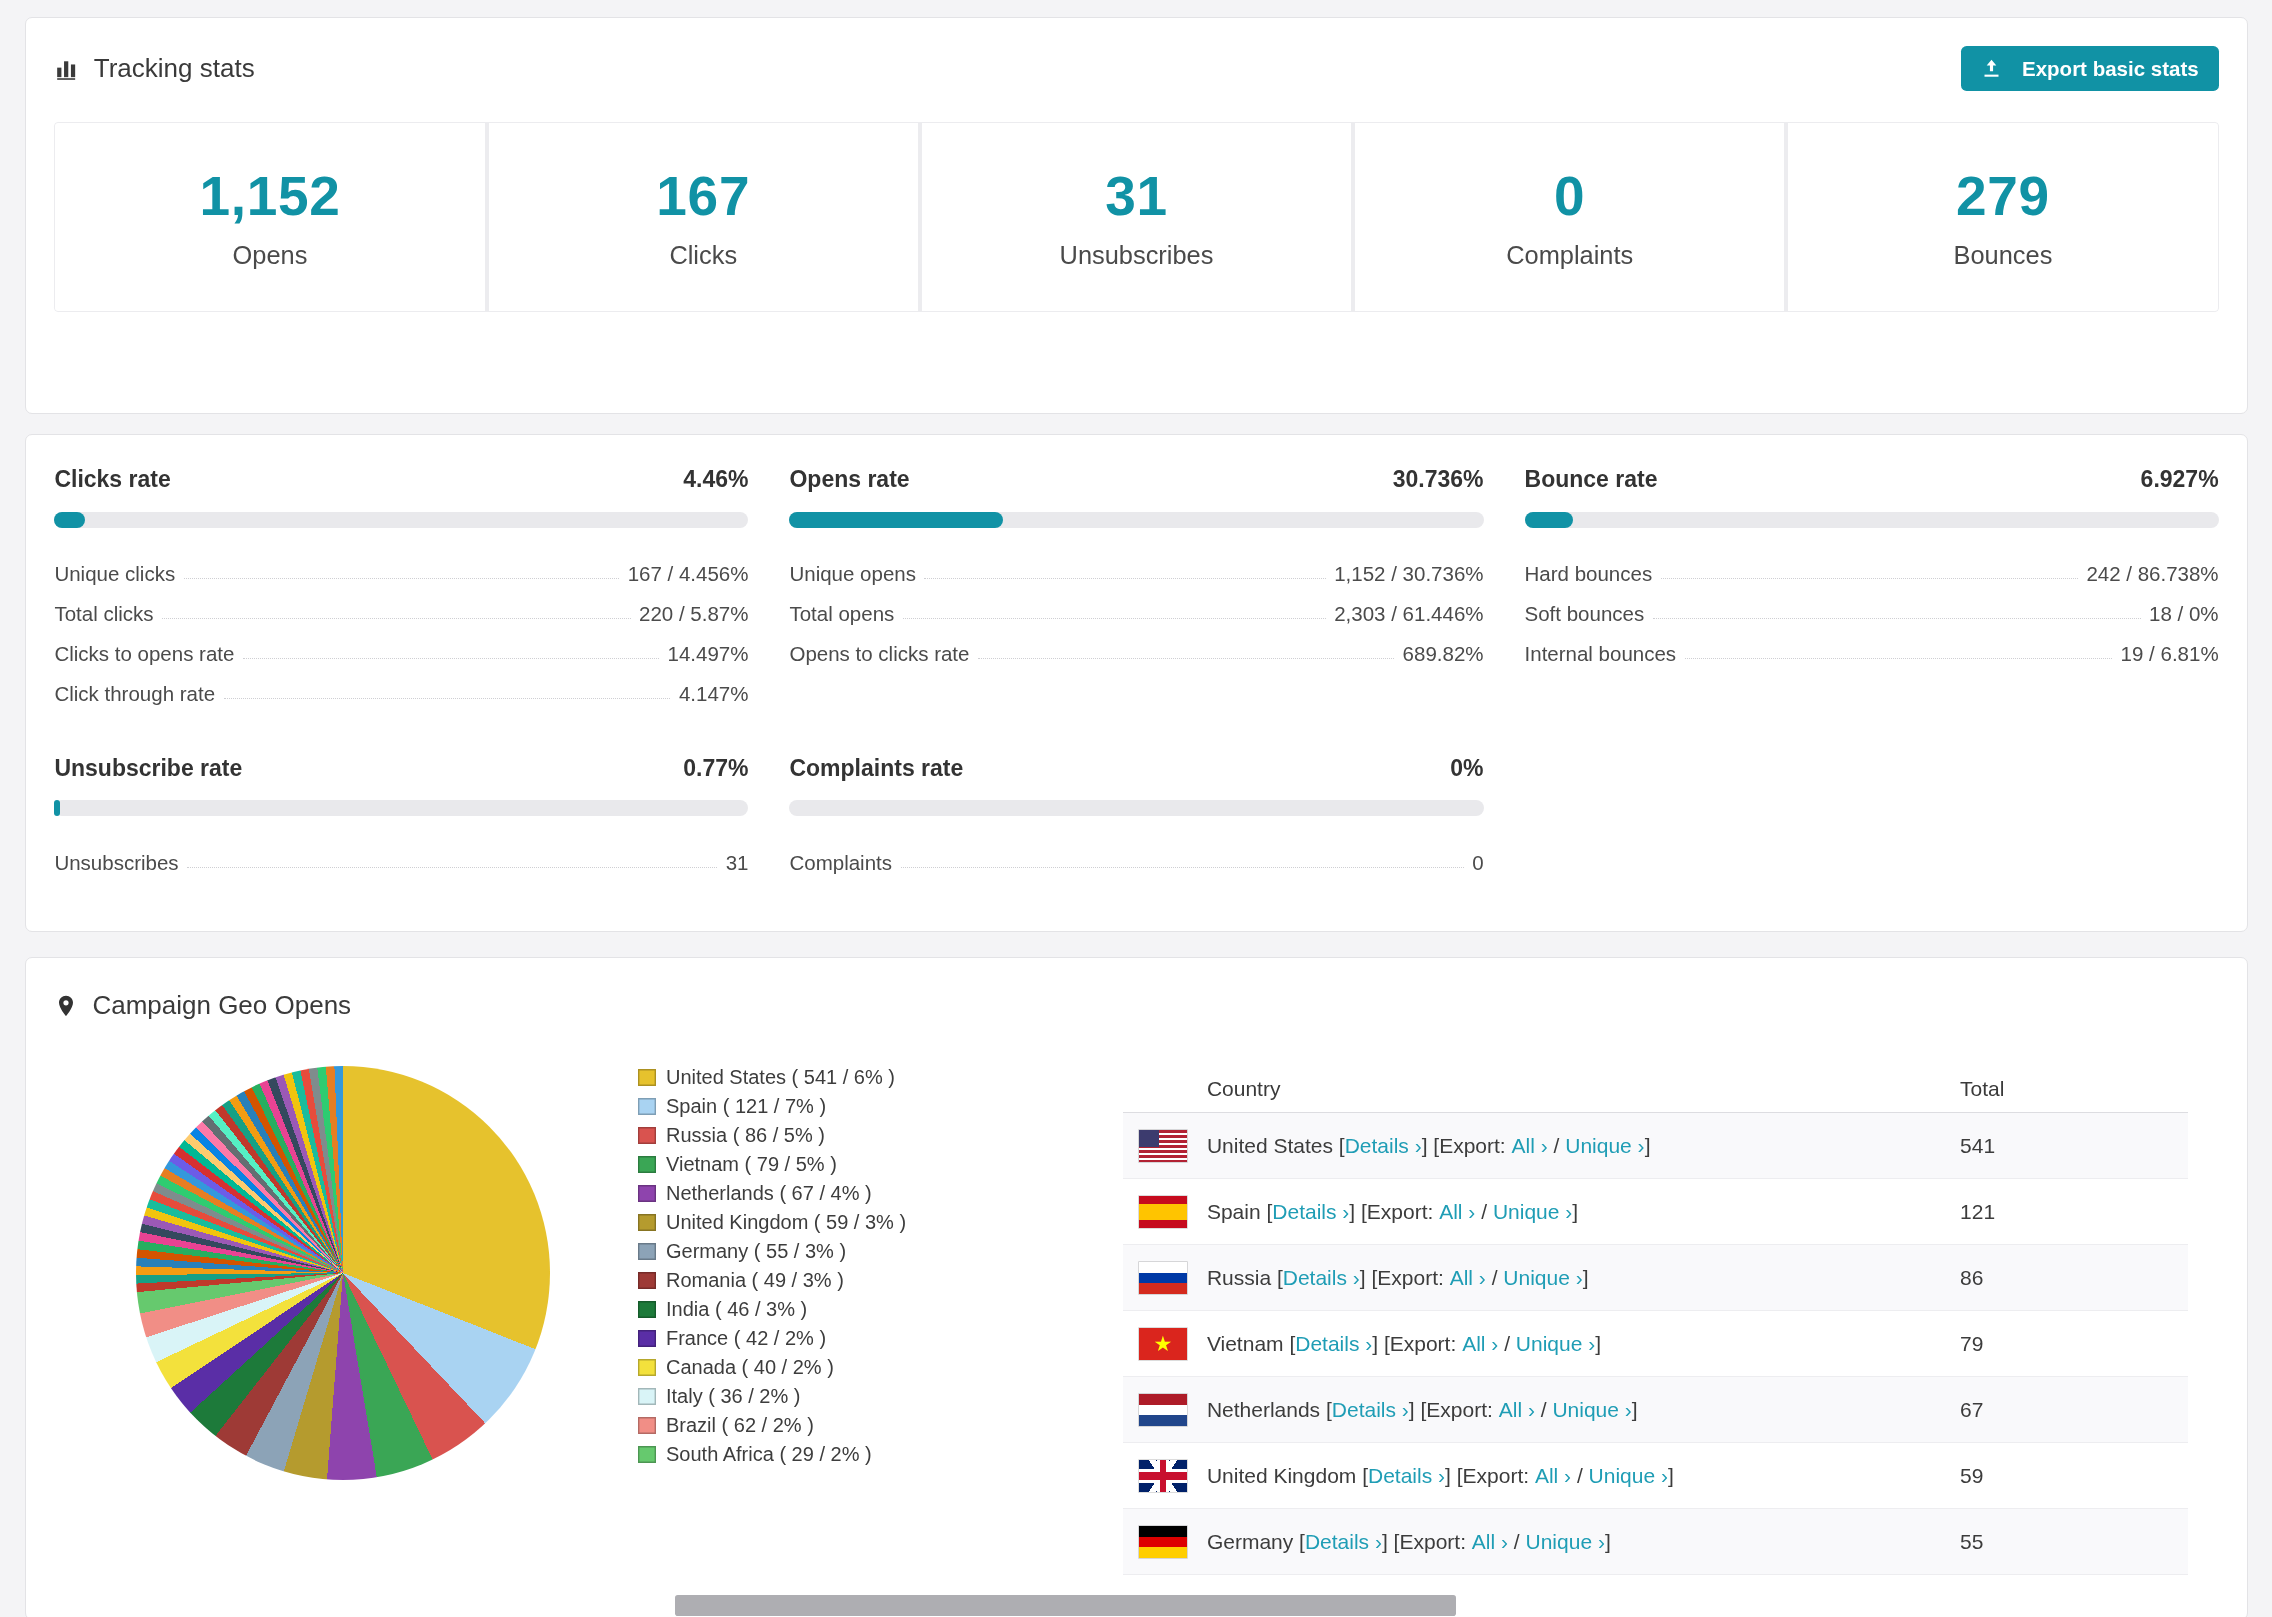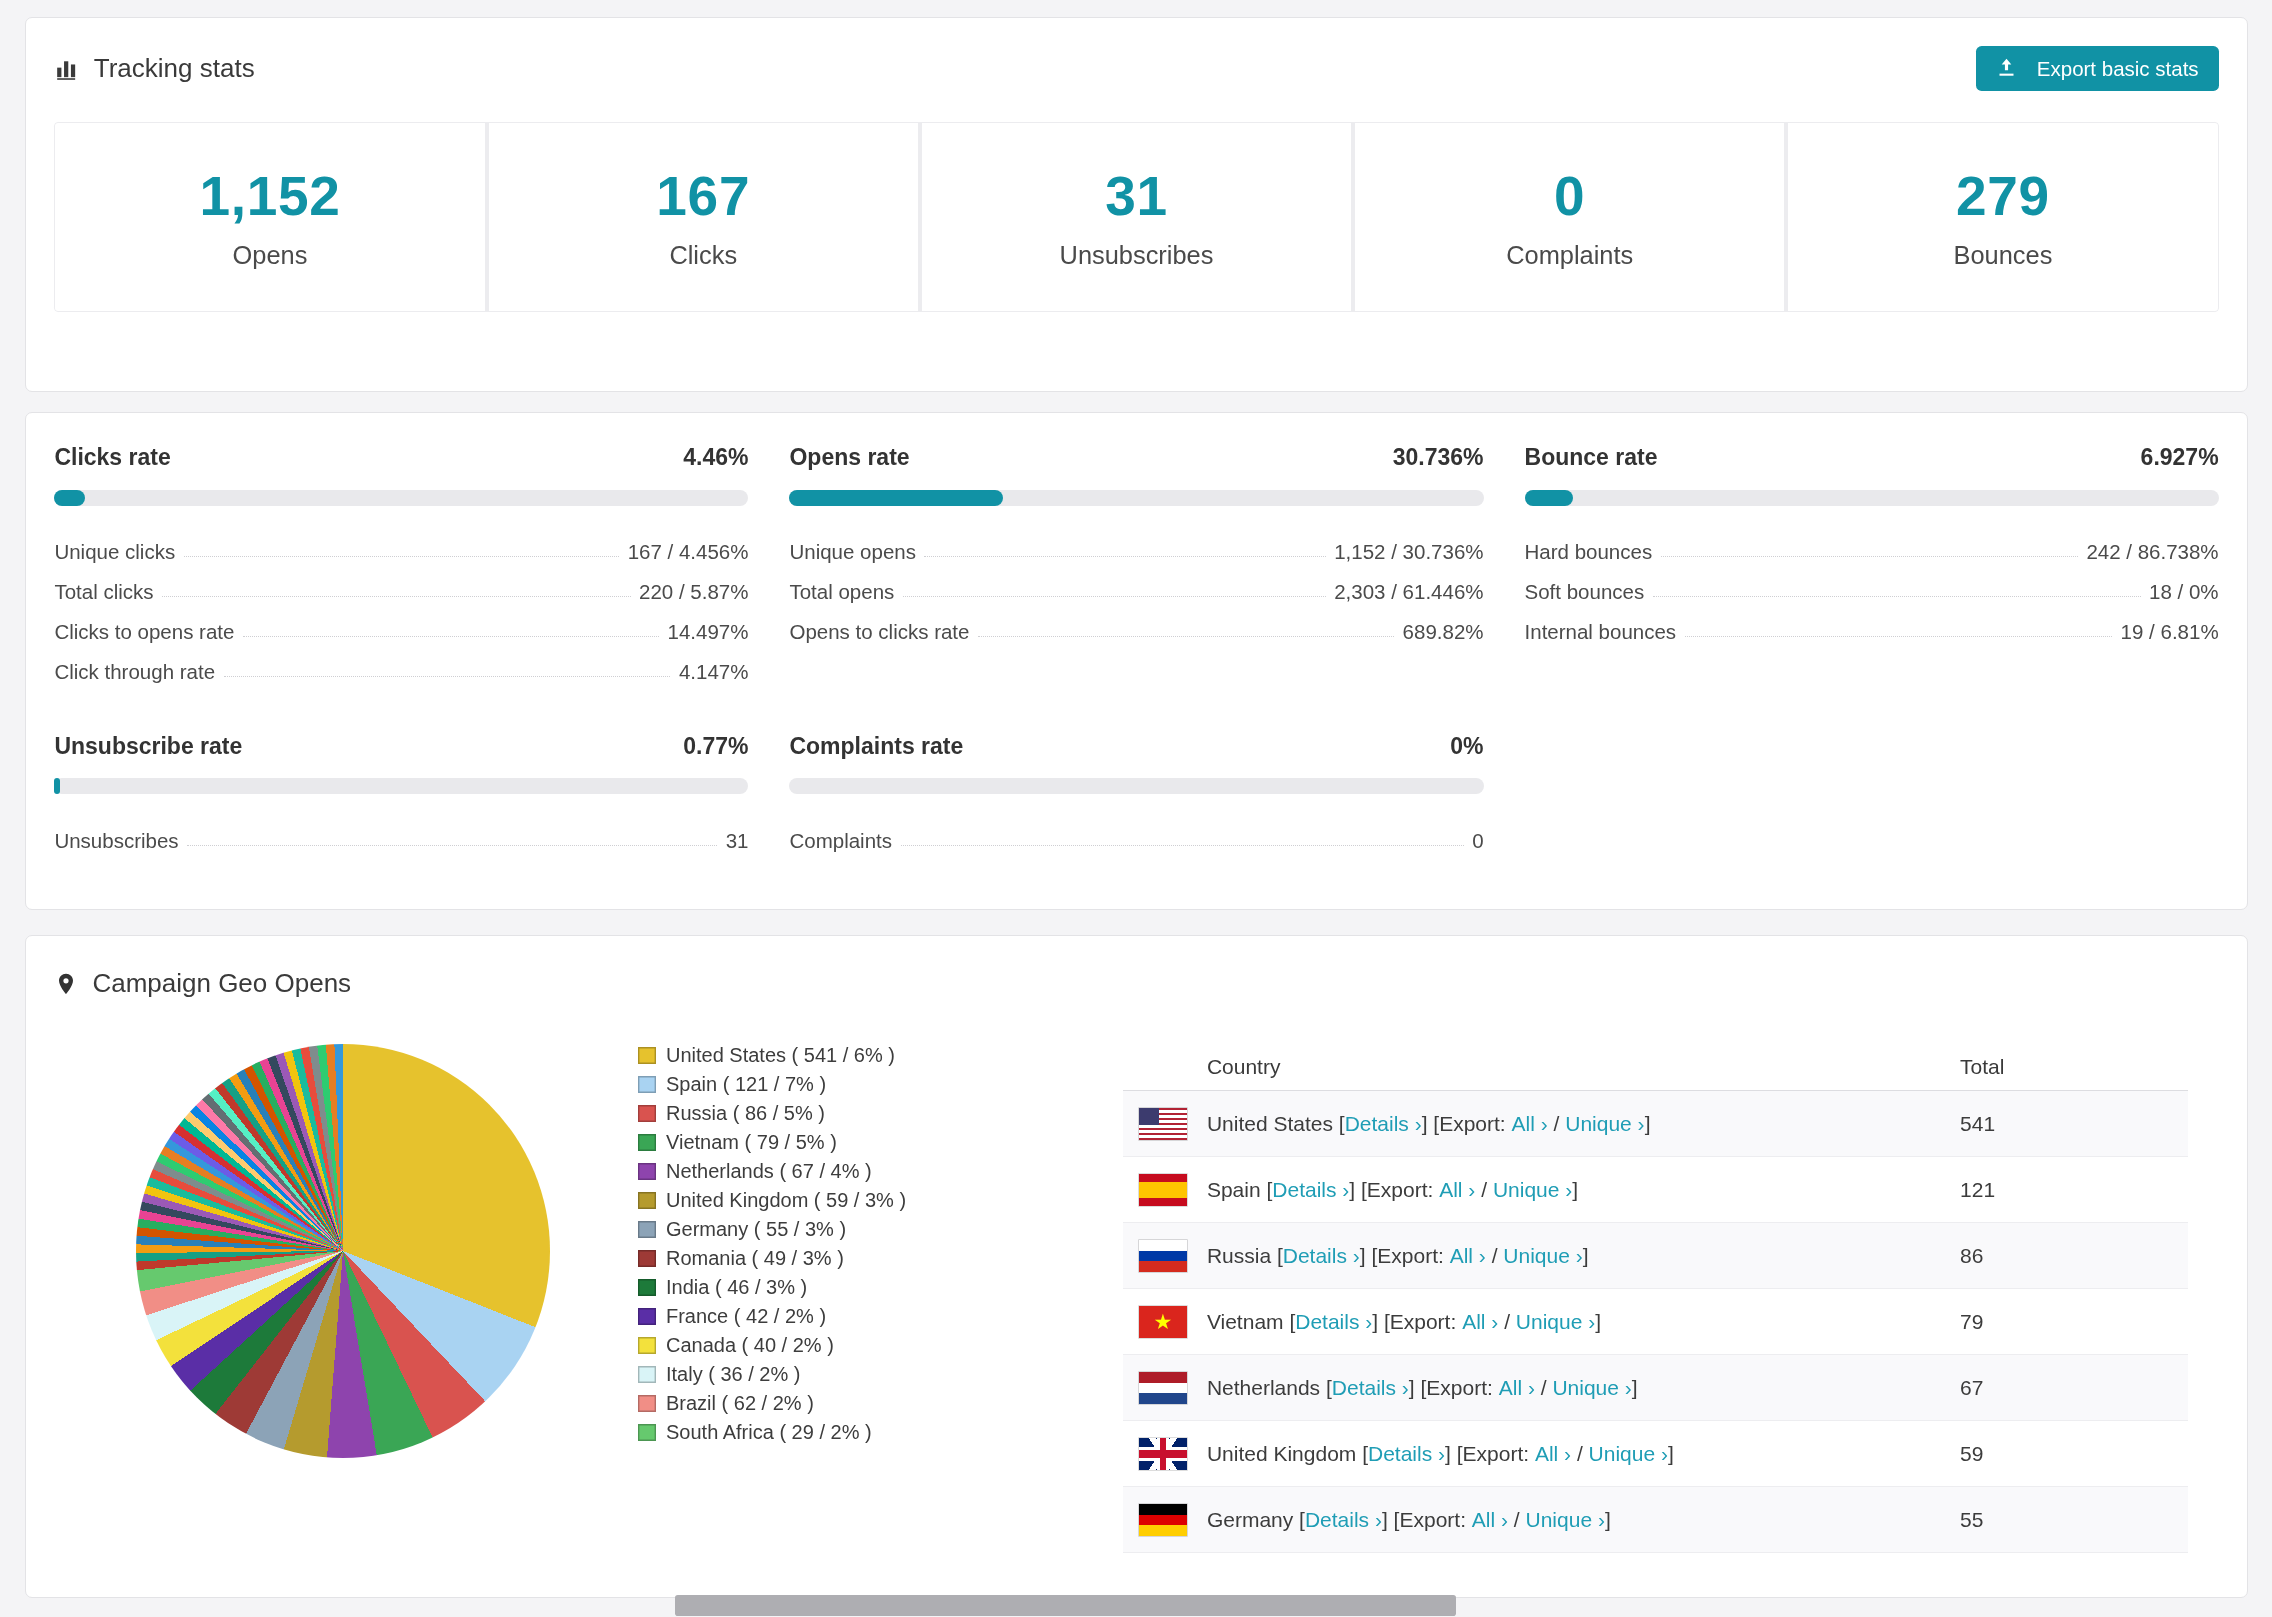--- a/index.html
+++ b/index.html
@@ -15,26 +15,26 @@
     background:#fff;
     border:1.4px solid #e3e3e6;
     border-radius:7px;
     margin:0 25.4px;
   }
   .panel-head { display:flex; justify-content:space-between; align-items:center; }
   .panel-title { display:flex; align-items:center; gap:14px; font-size:26px; font-weight:500; color:#3a3a3a; }
   .panel-title svg { flex-shrink:0; }
 
   
-  #panel-tracking { margin-top:17px; padding:28px 28px 79px; }
+  #panel-tracking { margin-top:17px; padding:28px 28px 101px; }
   #panel-tracking .panel-head { margin-bottom:31px; }
   .btn-export {
-    display:flex; align-items:flex-start; gap:20px;
+    display:flex; align-items:center; gap:20px;
     background:var(--accent); color:#fff;
-    font-size:20.5px; font-weight:400;
+    font-size:20.5px; font-weight:700;
     font-family:inherit;
     padding:10.6px 20px; border:none; border-radius:5.6px; cursor:pointer;
   }
   .stats-grid {
     display:grid; grid-template-columns:repeat(5,1fr);
     gap:4px; background:#ececef; border:1.4px solid #ececef; border-radius:4.2px;
     overflow:hidden;
   }
   .stat-box { background:#fff; height:188px; display:flex; flex-direction:column; align-items:center; justify-content:center; }
   .stat-value { font-size:55px; font-weight:700; color:var(--accent); letter-spacing:0.7px; }

